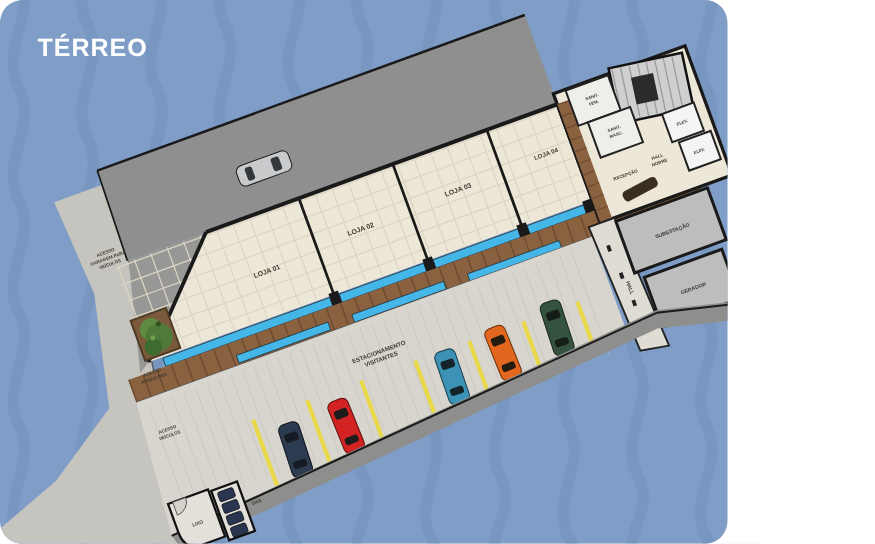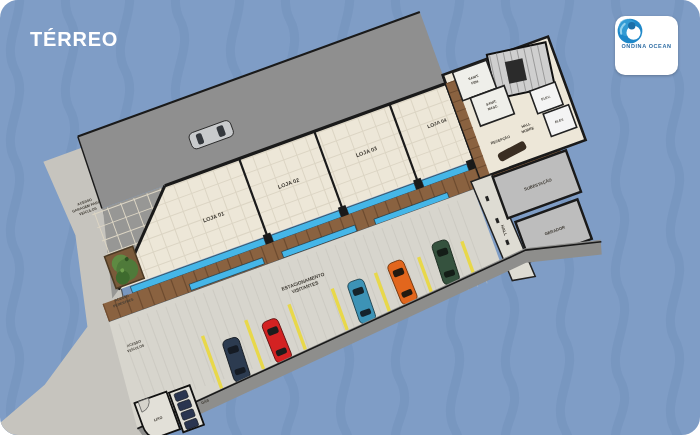--- a/index.html
+++ b/index.html
@@ -1,16 +1,16 @@
 <!DOCTYPE html>
 <html><head>
 <meta charset="utf-8">
 <style>
   html,body{margin:0;padding:0;background:#ffffff;font-family:"Liberation Sans",sans-serif;}
-  .stage{position:relative;width:700px;height:435px;border-radius:18px;overflow:hidden;background:#7F9DC6;}
+  .stage{position:relative;width:582px;height:435px;border-radius:18px;overflow:hidden;background:#7F9DC6;}
   .stage svg{position:absolute;left:0;top:0;}
   .page-title{position:absolute;left:30px;top:28px;color:#ffffff;font-size:20px;font-weight:bold;letter-spacing:0.8px;z-index:5;}
   .logo-box{position:absolute;left:615px;top:16px;width:63px;height:59px;background:#ffffff;border-radius:10px;
             box-shadow:0 1px 3px rgba(0,0,0,0.25);display:flex;flex-direction:column;align-items:center;
             justify-content:center;gap:3px;z-index:5;}
   .logo-brand{font-size:5.5px;font-weight:bold;color:#2E6DA4;letter-spacing:0.6px;white-space:nowrap;}
   text{font-family:"Liberation Sans",sans-serif;font-weight:bold;fill:#3E3A33;}
 </style>
 </head>
 <body>

